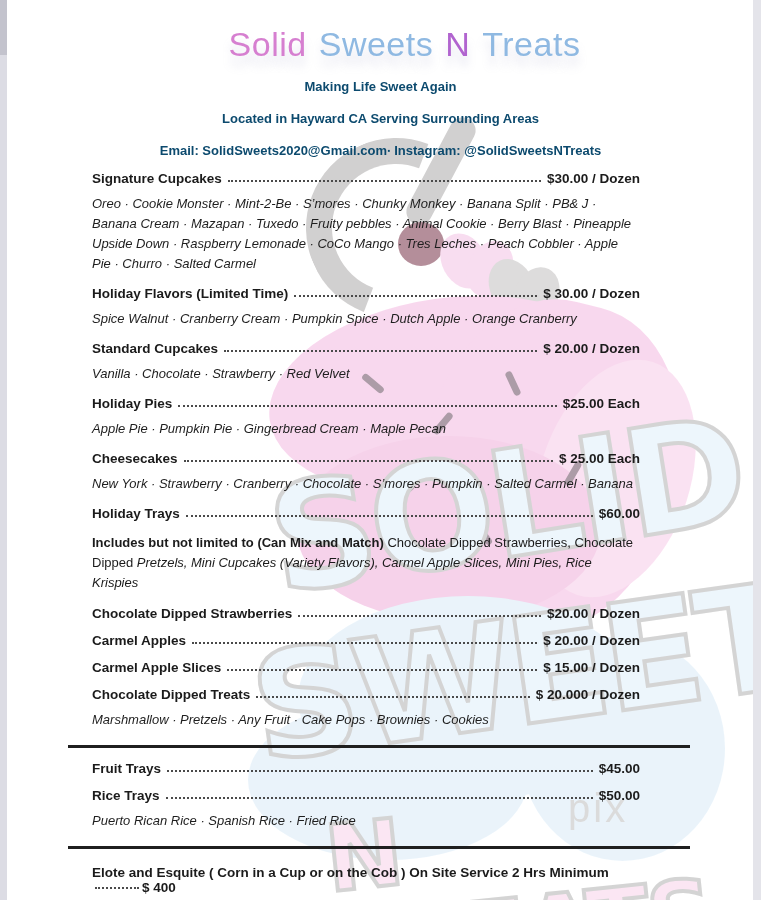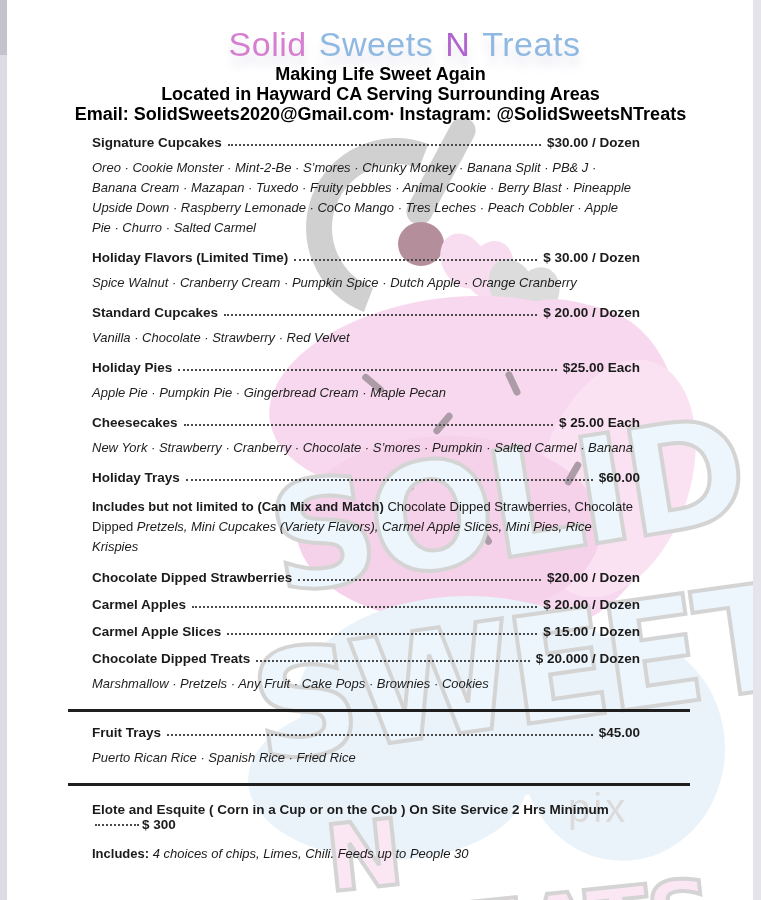--- a/index.html
+++ b/index.html
@@ -41,21 +41,21 @@
 
   
   .content { position:relative; z-index:2; }
   .header { text-align:center; padding-top:26px; }
   .title { font-size:34px; font-weight:normal; letter-spacing:0.5px; line-height:1.1;
            text-shadow:0 10px 8px rgba(160,160,200,0.25);padding-left:48px; }
   .title .w { margin:0 6px; }
   .w-pink   { color:#d67fd0; }
   .w-blue   { color:#8fb9e2; }
   .w-purple { color:#b164cf; }
-  .sub { font-weight:bold; font-size:18px; line-height:17px; margin-top:3px; color:#000000; }
+  .sub { font-weight:bold; font-size:13px; line-height:17px; margin-top:15px; color:#0c4a6e; }
 
   .menu { margin:12px 0 0 92px; width:548px; }
   .mrow { display:flex; align-items:flex-start; margin-top:12px; font-weight:bold; font-size:13.5px; white-space:nowrap; }
   .mrow .dots { flex:1; border-bottom:2px dotted #4a4a4a; margin:0 6px 4px; align-self:flex-end; min-width:20px; }
   .flavors { margin-top:8px; font-style:italic; font-size:13px; line-height:20px; color:#1e1e1e; }
   .note { margin-top:12px; font-size:13px; line-height:20px; }
   .note .b { font-weight:bold; }
   .note .i { font-style:italic; }
   .rule { height:3px; background:#1f1f1f; width:622px; margin:15px 0 13px -24px; }
   .elote { margin-top:16px; font-weight:bold; font-size:13.5px; }
@@ -178,25 +178,30 @@
     <div class="flavors">Marshmallow · Pretzels · Any Fruit · Cake Pops · Brownies · Cookies</div>
 
     <div class="rule"></div>
 
     <div class="mrow">
       <span>Fruit Trays</span>
       <span class="dots"></span>
       <span>$45.00</span>
     </div>
 
+    <div class="mrow">
+      <span>Rice Trays</span>
+      <span class="dots"></span>
+      <span>$50.00</span>
+    </div>
     <div class="flavors">Puerto Rican Rice · Spanish Rice · Fried Rice</div>
 
     <div class="rule"></div>
 
     <div class="elote">
-      <span>Elote and Esquite ( Corn in a Cup or on the Cob ) On Site Service 2 Hrs  Minimum</span><span class="short-dots"></span><span>$ 300</span>
+      <span>Elote and Esquite ( Corn in a Cup or on the Cob ) On Site Service 2 Hrs  Minimum</span><span class="short-dots"></span><span>$ 400</span>
     </div>
     <p class="note">
       <span class="b">Includes: </span><span class="i">4 choices of chips, Limes, Chili. Feeds up to People 30</span>
     </p>
 
   </div>
 </div>
 
 </body></html>

